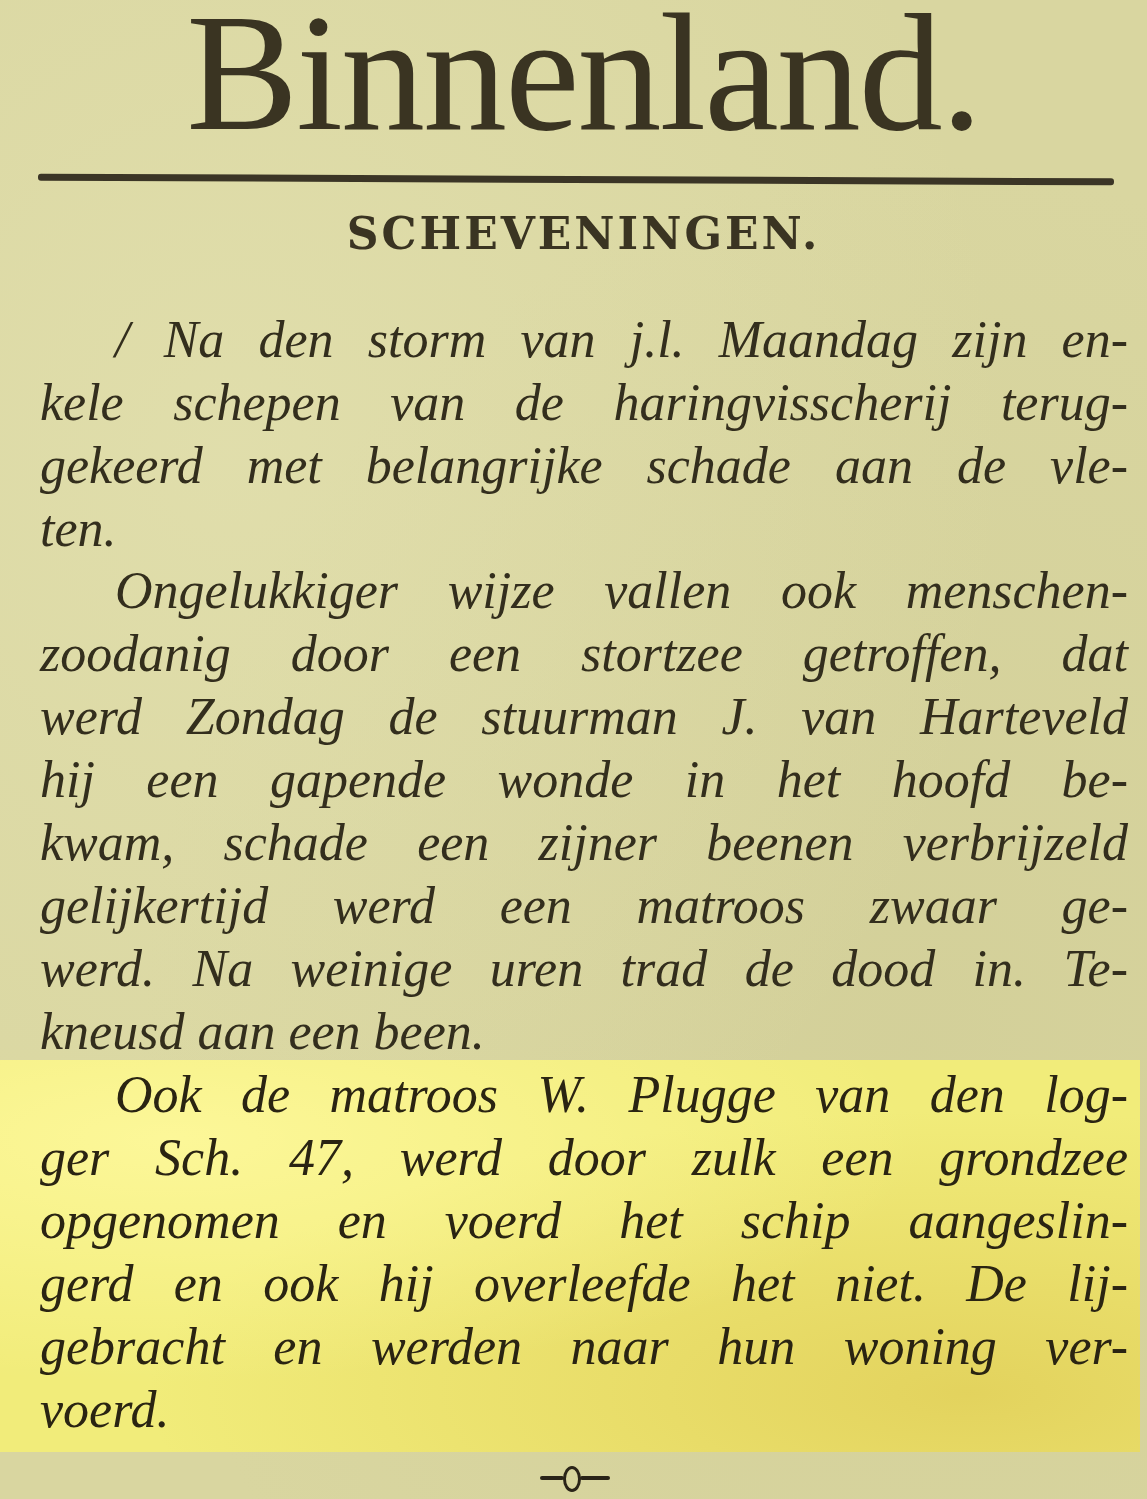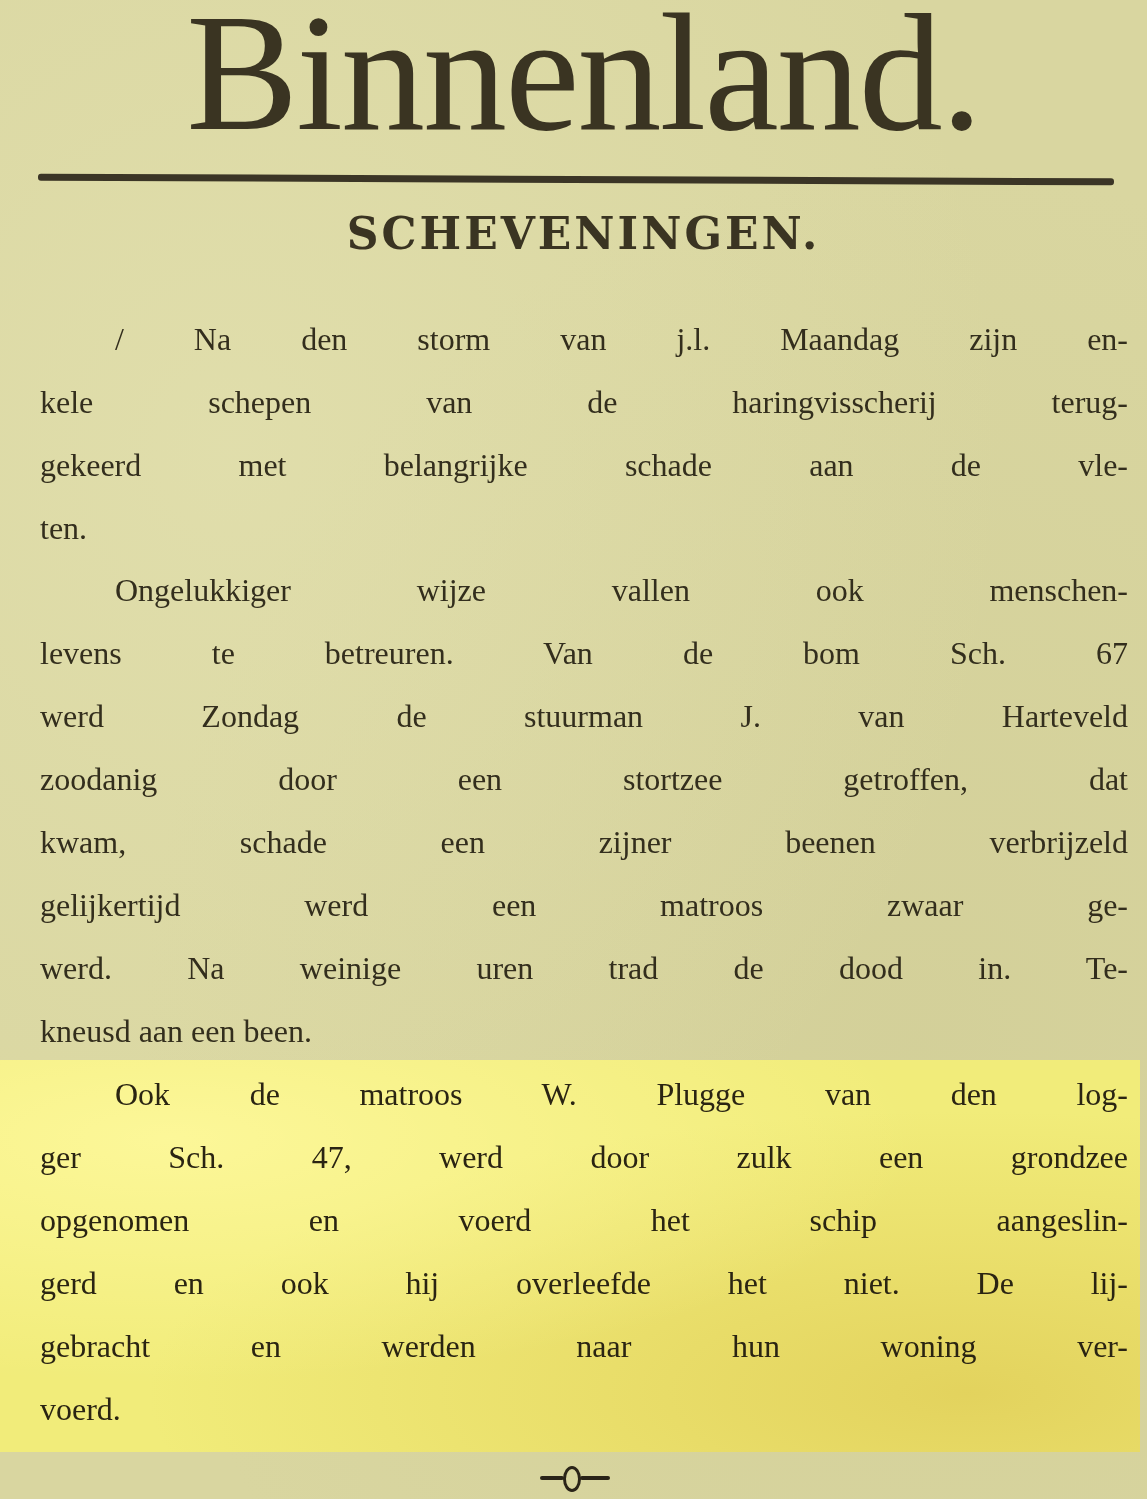--- a/index.html
+++ b/index.html
@@ -60,24 +60,25 @@
       letter-spacing: 3px;
       color: #3a3422;
       padding-left: 20px;
       box-sizing: border-box;
     }
     .body-text {
       position: absolute;
       left: 40px;
       width: 1088px;
       font-family: "Liberation Serif", "DejaVu Serif", serif;
-      font-size: 32px;
+      font-size: 52px;
       line-height: 63px;
       color: #332e1d;
       text-align: justify;
+      font-style: italic;
     }
     .body-text .line {
       display: block;
       white-space: nowrap;
       text-align-last: justify;
       text-align: justify;
     }
     .body-text .line.last {
       text-align-last: left;
     }
@@ -140,23 +141,23 @@
 
   <div class="body-text p1">
     <span class="line indent">/ Na den storm van j.l. Maandag zijn en-</span>
     <span class="line">kele schepen van de haringvisscherij terug-</span>
     <span class="line">gekeerd met belangrijke schade aan de vle-</span>
     <span class="line last">ten.</span>
   </div>
 
   <div class="body-text p2">
     <span class="line indent">Ongelukkiger wijze vallen ook menschen-</span>
-    <span class="line">levens te betreuren. Van de bom Sch. 67</span>
+    <span class="line">zoodanig door een stortzee getroffen, dat</span>
     <span class="line">werd Zondag de stuurman J. van Harteveld</span>
-    <span class="line">zoodanig door een stortzee getroffen, dat</span>
+    <span class="line">hij een gapende wonde in het hoofd be-</span>
     <span class="line">kwam, schade een zijner beenen verbrijzeld</span>
     <span class="line">gelijkertijd werd een matroos zwaar ge-</span>
     <span class="line">werd. Na weinige uren trad de dood in. Te-</span>
     <span class="line last">kneusd aan een been.</span>
   </div>
 
   <div class="highlight"></div>
 
   <div class="body-text p3">
     <span class="line indent">Ook de matroos W. Plugge van den log-</span>

